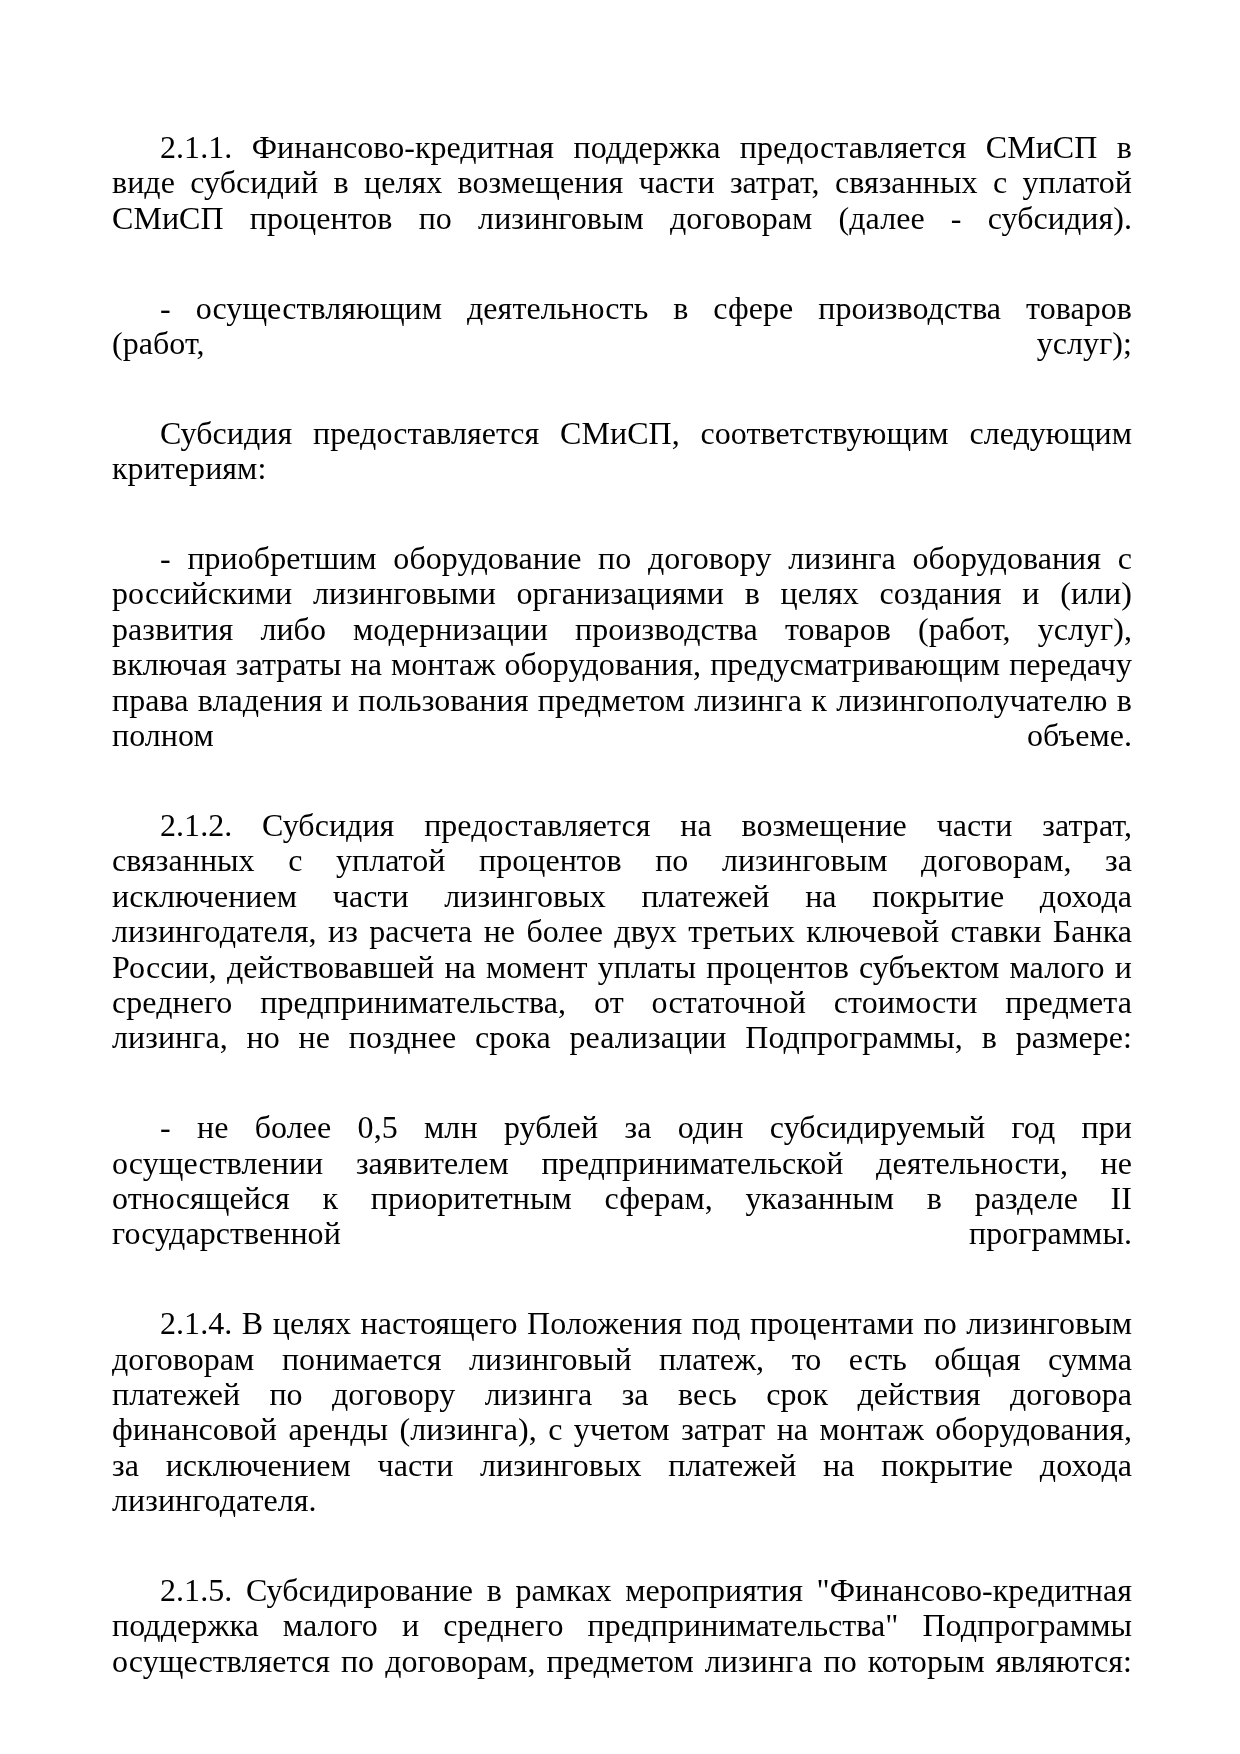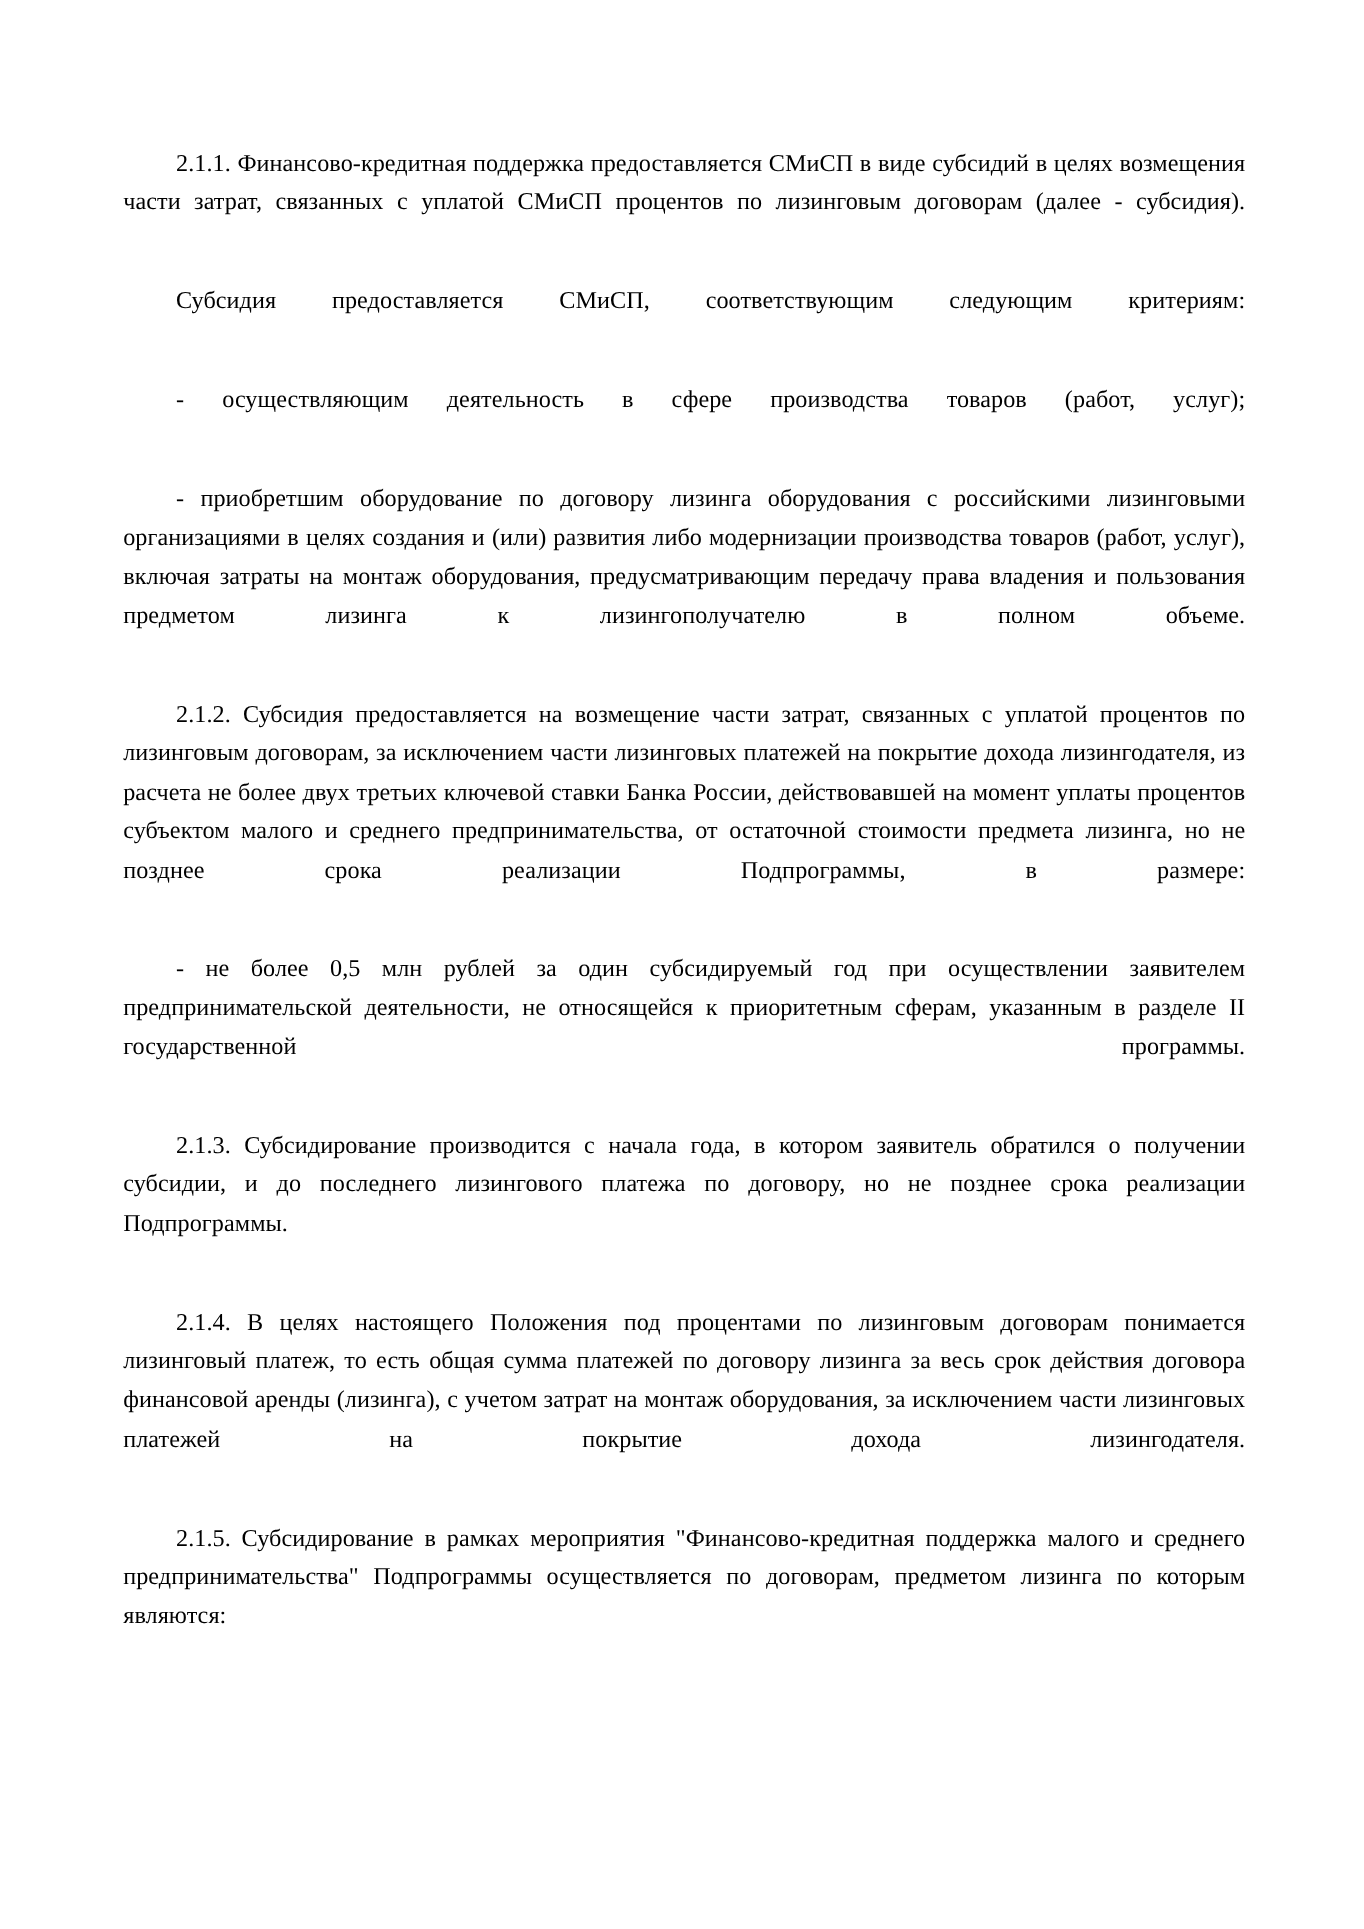--- a/index.html
+++ b/index.html
@@ -21,21 +21,21 @@
 
   .text-block {
     position: absolute;
     left: 112px;
     top: 130px;
     width: 1020px;
   }
 
   .para {
     font-family: "Liberation Serif", "DejaVu Serif", serif;
-    font-size: 22px;
+    font-size: 32px;
     line-height: 35.4px;
     color: #000000;
     text-align: justify;
     text-justify: inter-word;
     text-indent: 48px;
     margin: 0 0 19px 0;
     letter-spacing: 0.05px;
     word-spacing: 0.2px;
     -webkit-font-smoothing: antialiased;
     hyphens: none;
@@ -53,31 +53,30 @@
   }
 </style>
 </head>
 <body>
 
 <div class="page">
   <div class="text-block">
 
     <p class="para">2.1.1. Финансово-кредитная поддержка предоставляется СМиСП в виде субсидий в целях возмещения части затрат, связанных с уплатой СМиСП процентов по лизинговым договорам (далее - субсидия).</p>
 
+    <p class="para">- осуществляющим деятельность в сфере производства товаров (работ, услуг);</p>
+
     <p class="para">Субсидия предоставляется СМиСП, соответствующим следующим критериям:</p>
-
-    <p class="para">- осуществляющим деятельность в сфере производства товаров (работ, услуг);</p>
 
     <p class="para">- приобретшим оборудование по договору лизинга оборудования с российскими лизинговыми организациями в целях создания и (или) развития либо модернизации производства товаров (работ, услуг), включая затраты на монтаж оборудования, предусматривающим передачу права владения и пользования предметом лизинга к лизингополучателю в полном объеме.</p>
 
     <p class="para">2.1.2. Субсидия предоставляется на возмещение части затрат, связанных с уплатой процентов по лизинговым договорам, за исключением части лизинговых платежей на покрытие дохода лизингодателя, из расчета не более двух третьих ключевой ставки Банка России, действовавшей на момент уплаты процентов субъектом малого и среднего предпринимательства, от остаточной стоимости предмета лизинга, но не позднее срока реализации Подпрограммы, в размере:</p>
 
 
     <p class="para">- не более 0,5 млн рублей за один субсидируемый год при осуществлении заявителем предпринимательской деятельности, не относящейся к приоритетным сферам, указанным в разделе II государственной программы.</p>
 
-    <p class="para">2.1.3. Субсидирование производится с начала года, в котором заявитель обратился о получении субсидии, и до последнего лизингового платежа по договору, но не позднее срока реализации Подпрограммы.</p>
 
     <p class="para">2.1.4. В целях настоящего Положения под процентами по лизинговым договорам понимается лизинговый платеж, то есть общая сумма платежей по договору лизинга за весь срок действия договора финансовой аренды (лизинга), с учетом затрат на монтаж оборудования, за исключением части лизинговых платежей на покрытие дохода лизингодателя.</p>
 
     <p class="para">2.1.5. Субсидирование в рамках мероприятия "Финансово-кредитная поддержка малого и среднего предпринимательства" Подпрограммы осуществляется по договорам, предметом лизинга по которым являются:</p>
 
   </div>
 </div>
 
 </body></html>

